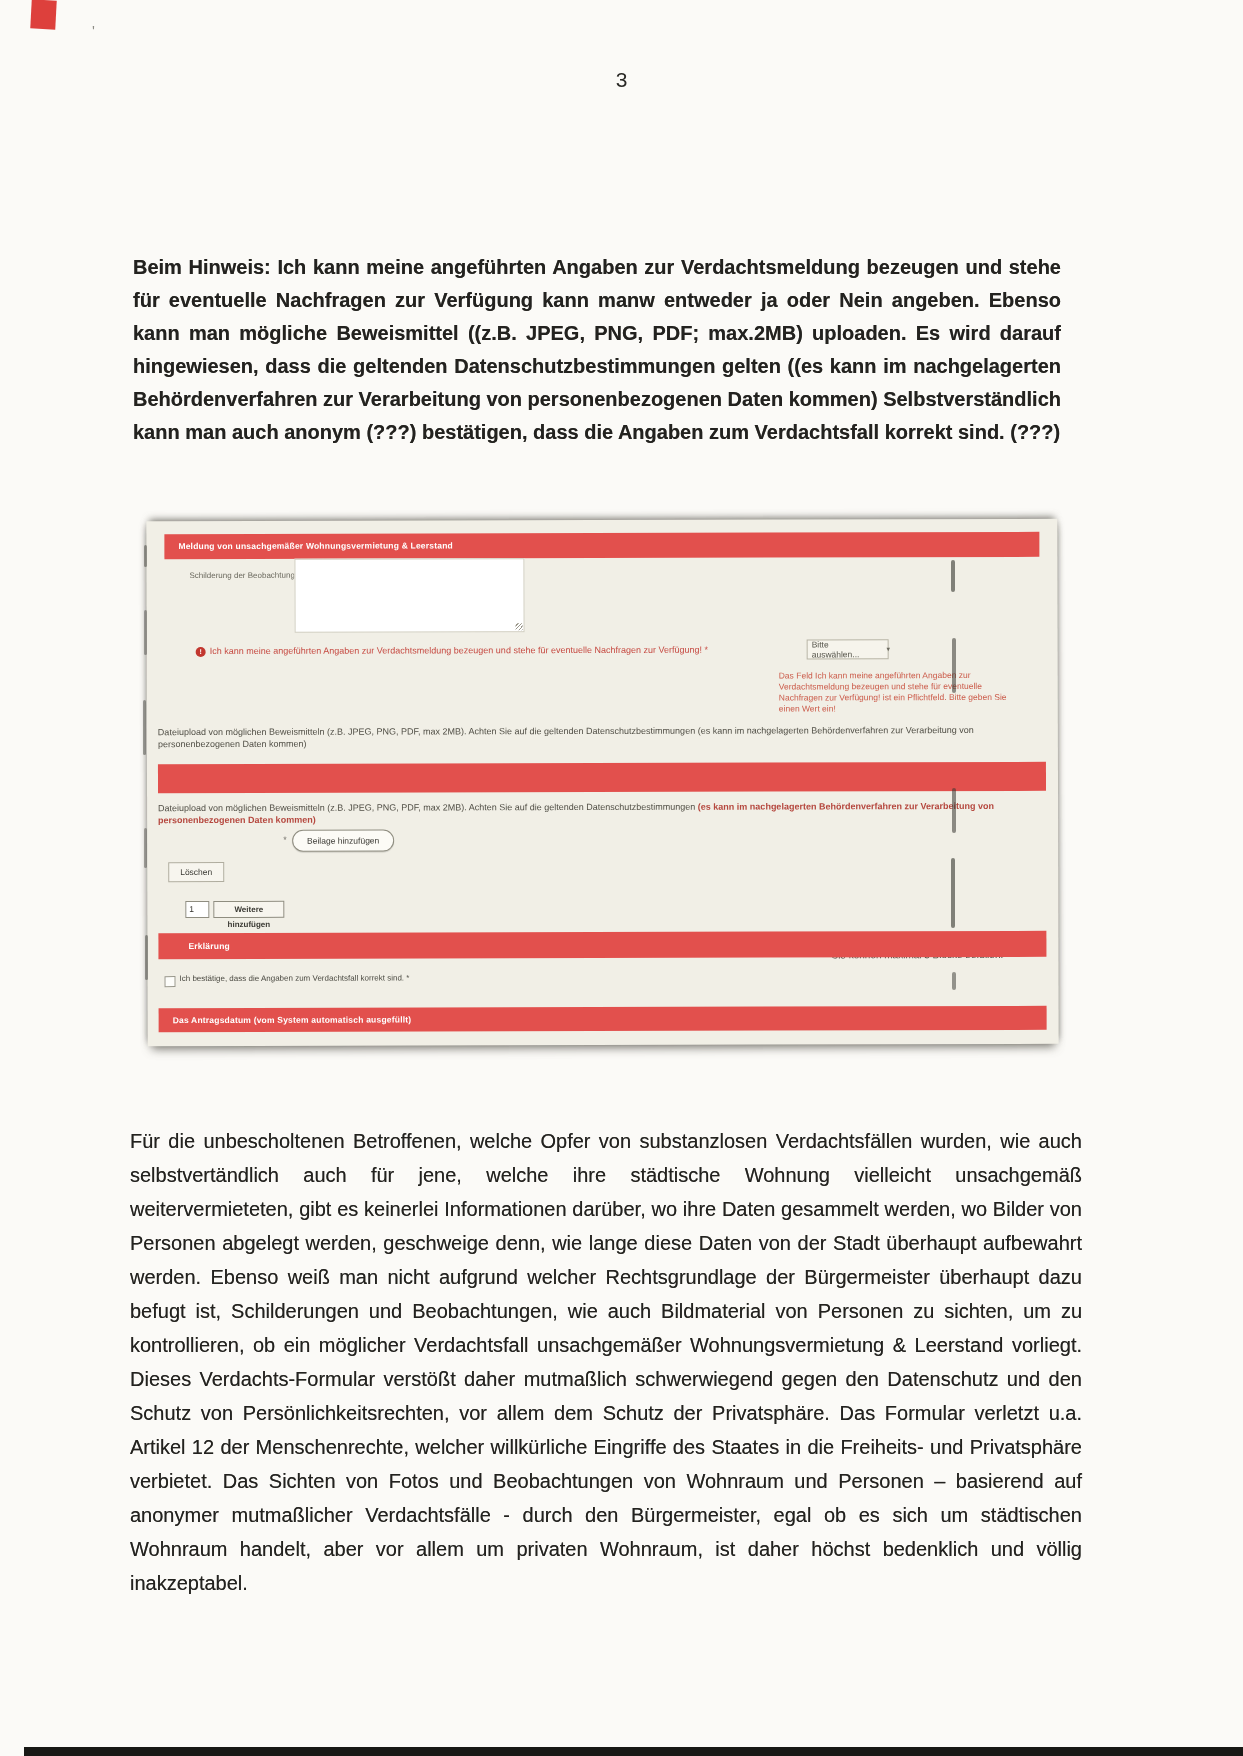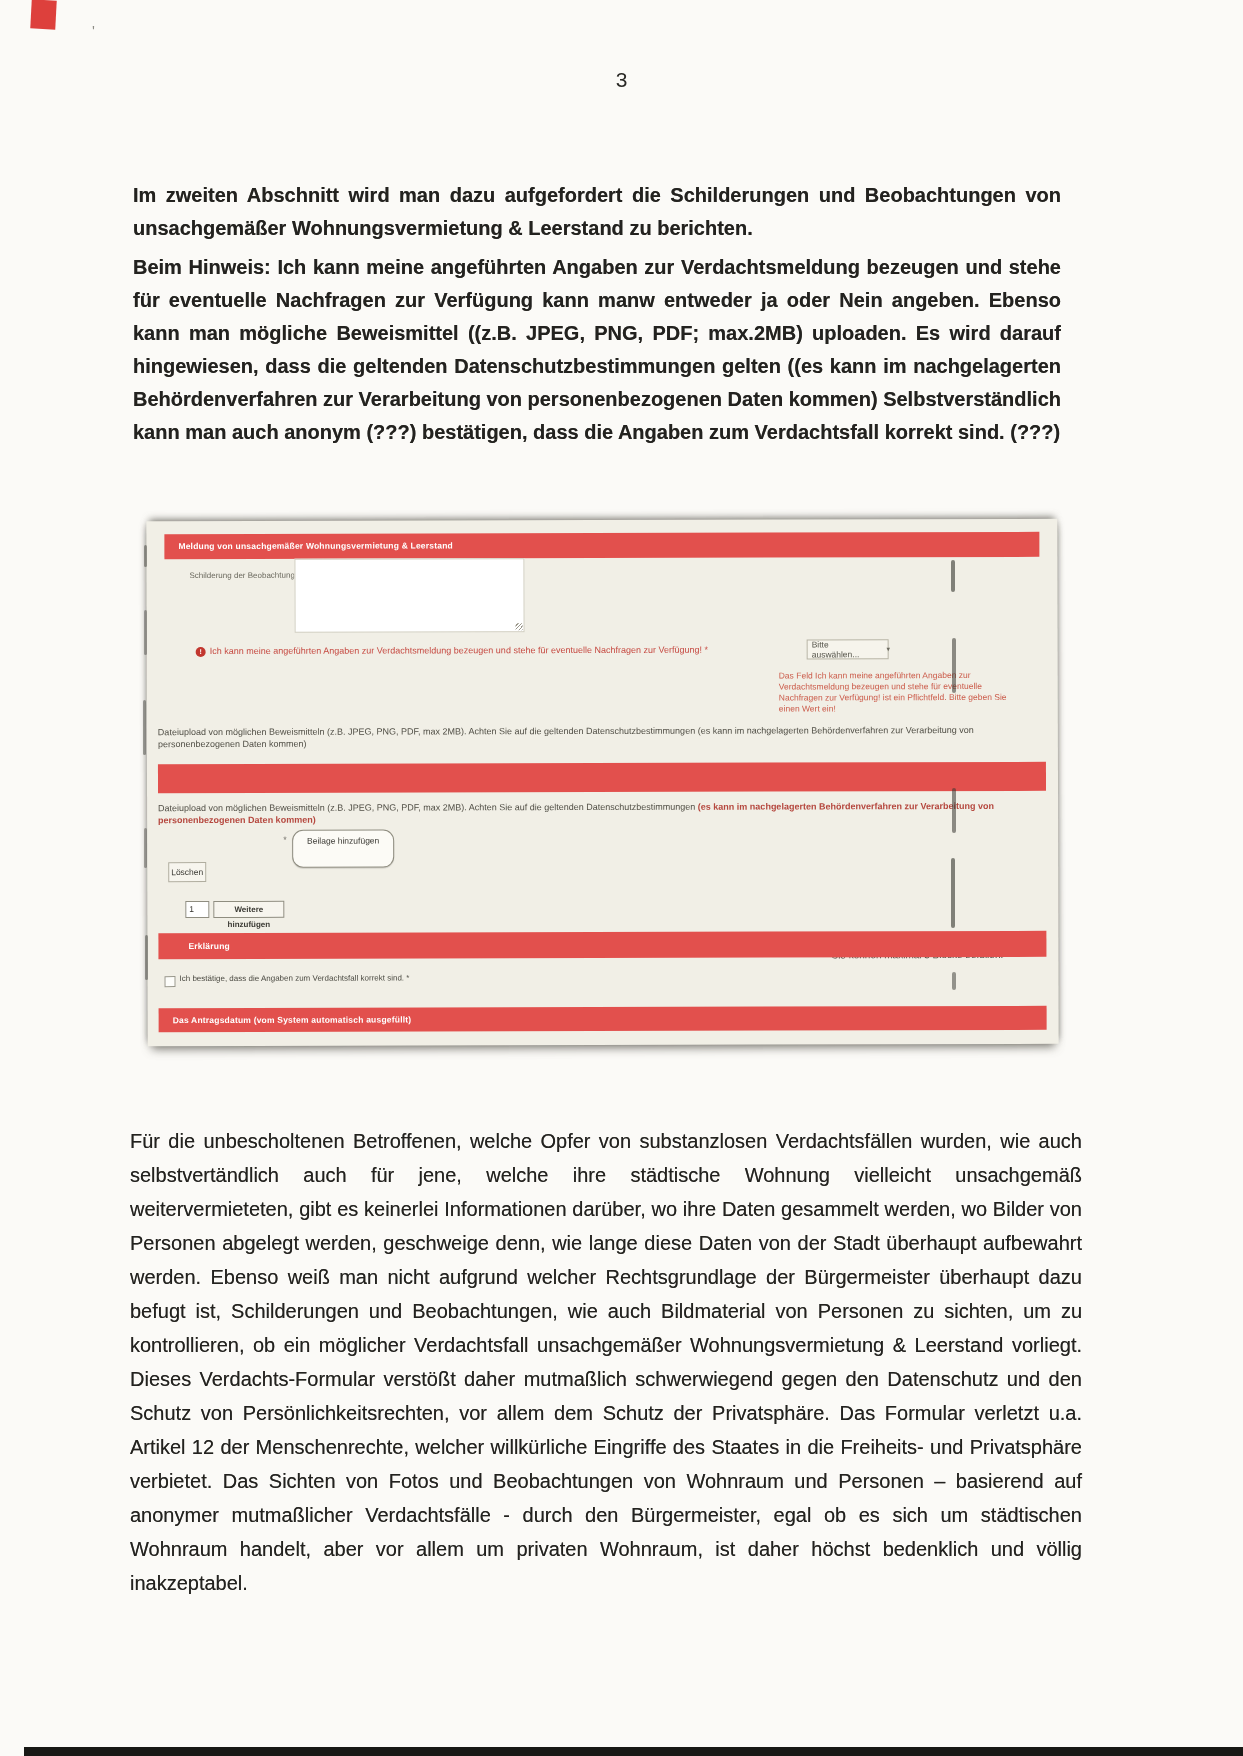--- a/index.html
+++ b/index.html
@@ -45,39 +45,38 @@
     display:flex;align-items:center;padding:0 4px;justify-content:space-between;gap:27px;}
   .select .caret{font-size:7px;color:#6e6c61;}
   .error-text{position:absolute;left:632px;top:151px;width:234px;font-size:8.5px;line-height:11px;color:#cb5b4a;}
   .upload-text{position:absolute;left:11px;width:888px;font-size:9px;line-height:12px;color:#514f46;}
   .upload-1{top:205px;}
   .upload-2{top:281px;}
   .upload-highlight{color:#b5473e;font-weight:bold;}
   .star{position:absolute;left:136px;top:314px;font-size:9px;color:#73716a;}
   .btn{position:absolute;box-sizing:border-box;background:#fcfbf6;border:1px solid #8f8d80;
     color:#3a3933;font-size:8.5px;text-align:center;}
-  .btn-beilage{left:145px;top:309px;width:102px;height:38px;line-height:20px;border-radius:11px;box-shadow:0 1px 1px rgba(0,0,0,.15);}
-  .btn-loeschen{left:21px;top:341px;width:38px;height:20px;line-height:18px;border:1px solid #b0ad9f;background:#f7f5ee;}
+  .btn-beilage{left:145px;top:309px;width:102px;height:22px;line-height:20px;border-radius:11px;box-shadow:0 1px 1px rgba(0,0,0,.15);}
+  .btn-loeschen{left:21px;top:341px;width:56px;height:20px;line-height:18px;border:1px solid #b0ad9f;background:#f7f5ee;}
   .counter{position:absolute;left:38px;top:380px;width:24px;height:17px;box-sizing:border-box;
     background:#fff;border:1px solid #8f8d80;font-size:8.5px;line-height:15px;padding-left:3px;color:#33322c;}
   .btn-weitere{left:66px;top:380px;width:71px;height:17px;line-height:15px;font-weight:bold;font-size:8px;background:#f7f5ee;}
   .max-note{position:absolute;left:684px;top:382px;font-size:10px;color:#45443c;margin-top:48px;}
   .checkbox{position:absolute;left:17px;top:455px;width:9px;height:9px;background:#fdfdfa;border:1px solid #98968a;}
   .confirm-label{position:absolute;left:32px;top:453px;font-size:8px;color:#4b4a42;}
 </style>
 </head>
 <body>
 
 <div class="page">
 
   <div class="corner-mark"></div>
   <div class="speck" style="left:92px;top:22px;">'</div>
   <div class="page-number">3</div>
 
-  <p class="para bold p1">Im zweiten Abschnitt wird man dazu aufgefordert die Schilderungen und Beobachtungen von unsachgemäßer Wohnungsvermietung &amp; Leerstand zu berichten.</p>
   <p class="para bold p2">Beim Hinweis: Ich kann meine angeführten Angaben zur Verdachtsmeldung bezeugen und stehe für eventuelle Nachfragen zur Verfügung kann manw entweder ja oder Nein angeben. Ebenso kann man mögliche Beweismittel ((z.B. JPEG, PNG, PDF; max.2MB) uploaden. Es wird darauf hingewiesen, dass die geltenden Datenschutzbestimmungen gelten ((es kann im nachgelagerten Behördenverfahren zur Verarbeitung von personenbezogenen Daten kommen) Selbstverständlich kann man auch anonym (???) bestätigen, dass die Angaben zum Verdachtsfall korrekt sind. (???)</p>
 
   <div class="form-shot">
 
     <div class="red-bar bar-title">Meldung von unsachgemäßer Wohnungsvermietung &amp; Leerstand</div>
 
     <div class="fld-label"><span>Schilderung der Beobachtungen</span> <span>*</span></div>
 
     <div class="textarea">
       <span class="resize-handle"></span>

